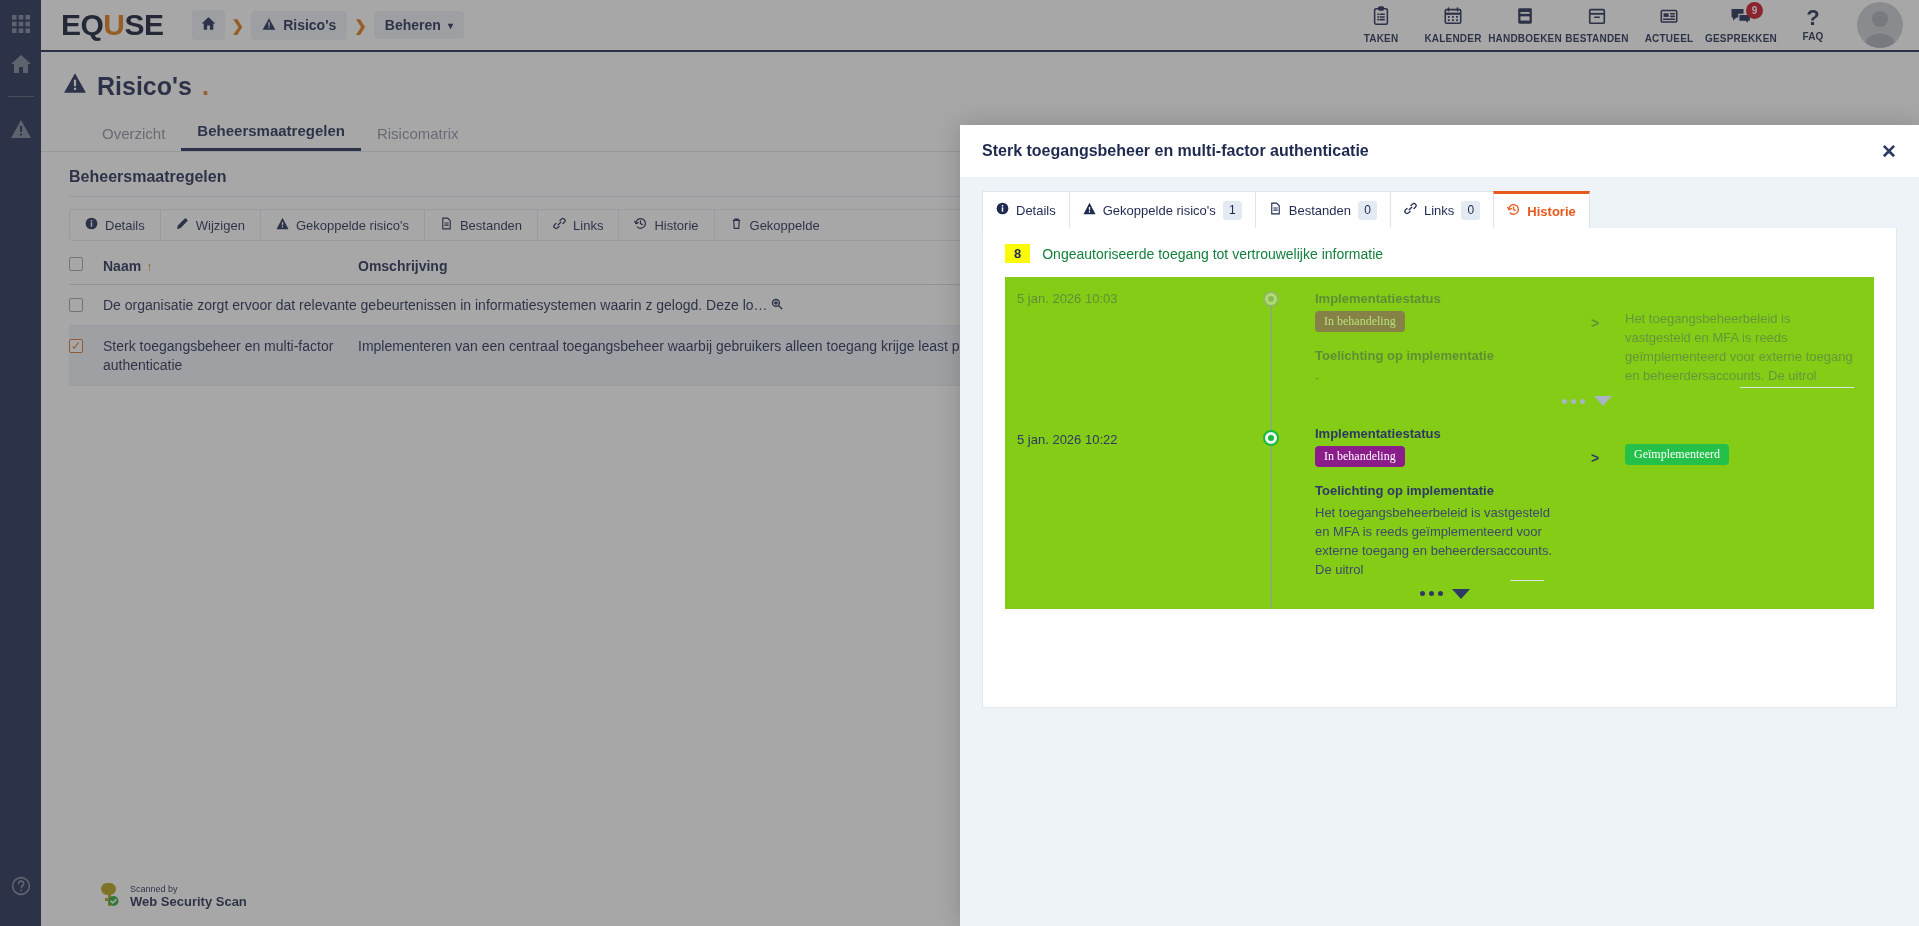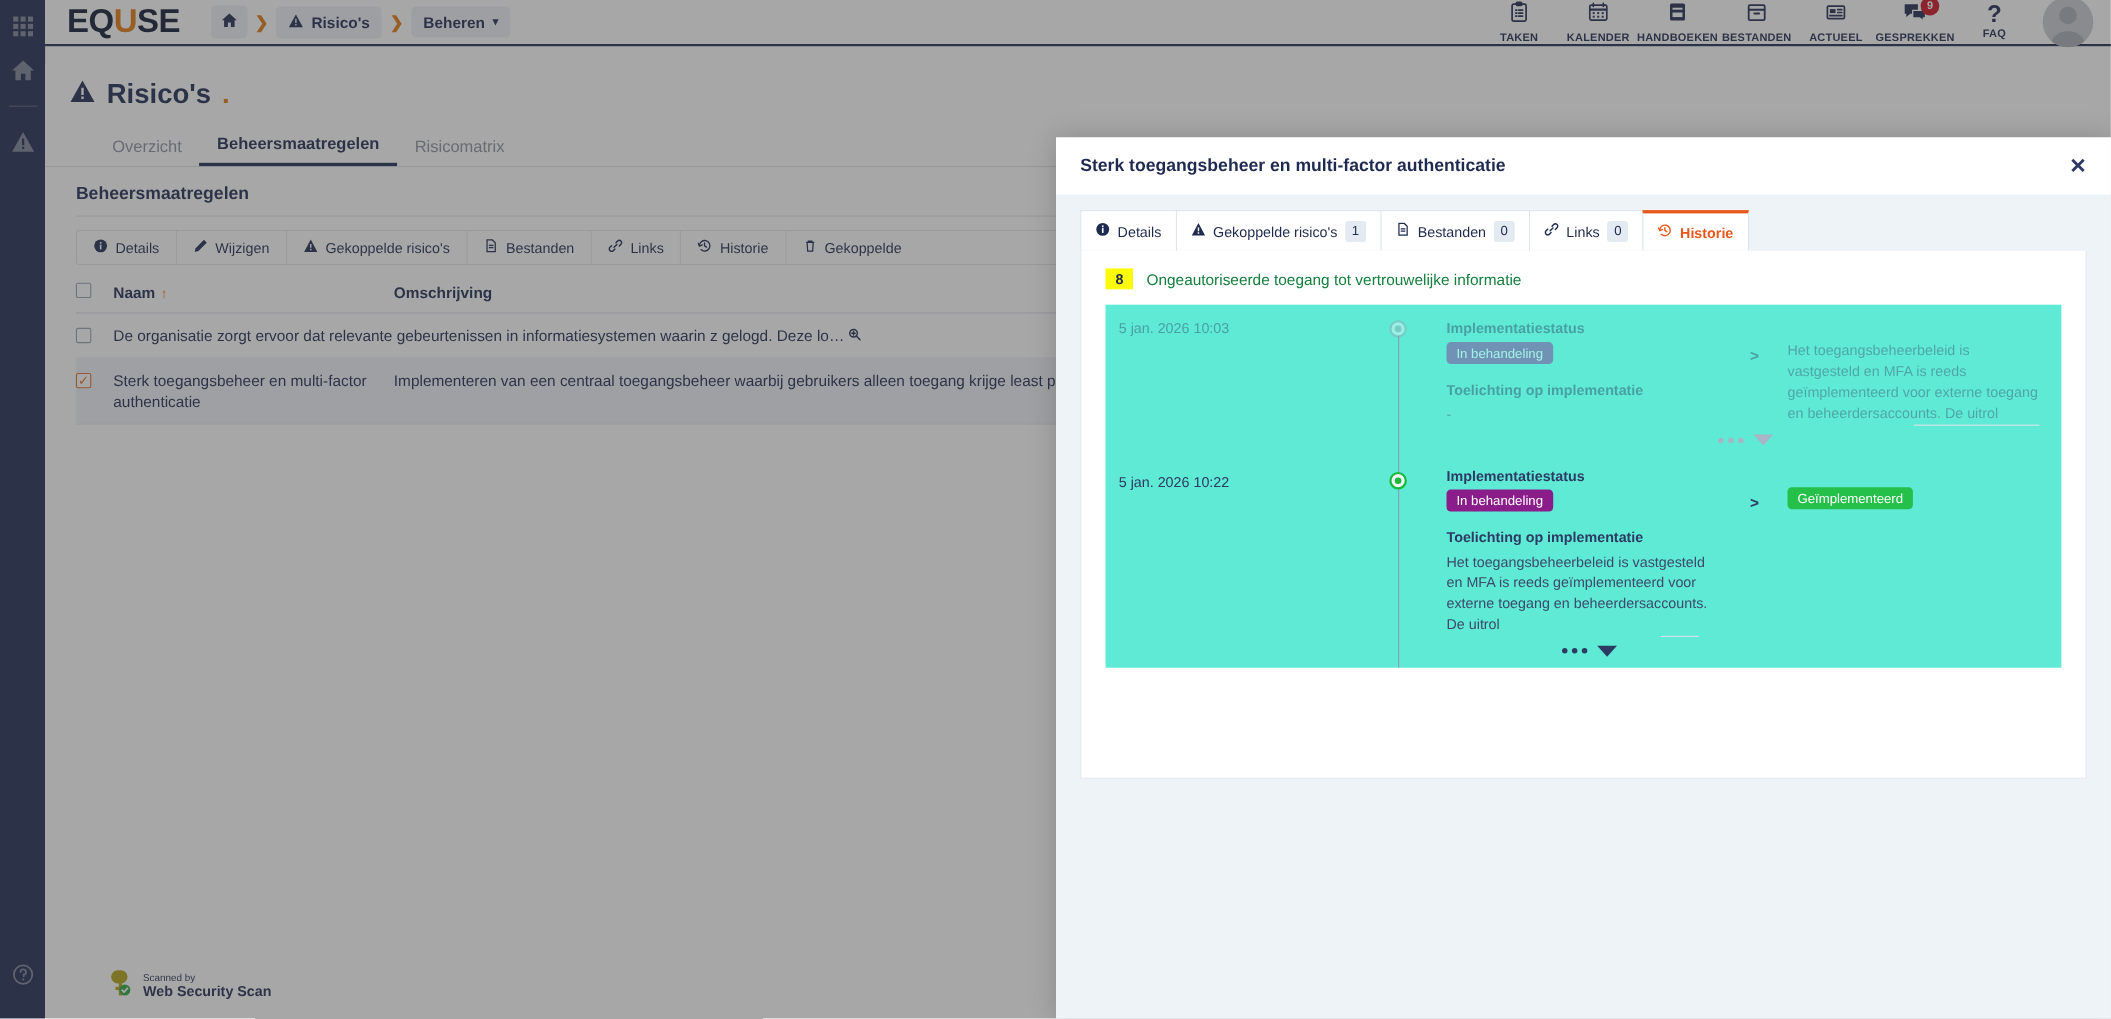--- a/index.html
+++ b/index.html
@@ -21,21 +21,21 @@
     background: #1f2a50;
     display: flex; flex-direction: column; align-items: center;
   }
   .rail-top { margin-top: 12px; display:flex; flex-direction:column; align-items:center; gap: 16px; width:100%; }
   .rail-ico { width: 24px; height: 24px; display:flex; align-items:center; justify-content:center; color:#7d8498; }
   .rail-div { width: 26px; height: 1px; background: #5a6179; margin: 4px 0; }
   .rail-bottom { position:absolute; bottom: 28px; left:0; width:41px; display:flex; justify-content:center; }
 
   
   .topbar {
-    position: absolute; left: 41px; top: 0; right: 0; height: 42px;
+    position: absolute; left: 41px; top: 0; right: 0; height: 52px;
     background: #ffffff; border-bottom: 2px solid #1f2a50;
     display: flex; align-items: center;
   }
   .logo { margin-left: 20px; font-size: 30px; font-weight: 800; letter-spacing: -0.5px; color:#0f1a33; display:flex; align-items:center; }
   .logo .q { color: #e07b12; }
   .crumbs { display: flex; align-items: center; gap: 7px; margin-left: 28px; }
   .crumb {
     background: #eef1f6; border-radius: 4px; padding: 6px 11px;
     display: flex; align-items: center; gap: 7px;
     color: #1f2a50; font-size: 14px; font-weight: 600;
@@ -155,21 +155,21 @@
   .panel {
     background: #ffffff; border: 1px solid #e2e8ef; border-top: none;
     margin-top: -1px;
     height: 480px; position: relative; overflow: hidden;
   }
 
   .risk-row { display: flex; align-items: center; gap: 12px; padding: 16px 22px 14px 22px; }
   .risk-num { background: #fbfb09; color: #1f2a50; font-size: 13px; font-weight: 600; padding: 2px 9px; }
   .risk-txt { font-size: 14px; color: #15803d; }
 
-  .timeline { position: relative; background: #5eead4; margin: 0 22px; }
+  .timeline { position: relative; background: #84cc16; margin: 0 22px; }
   .tl-line { position: absolute; left: 266px; top: 28px; bottom: 0; width: 1px; background: #8f9bb0; }
 
   .tl-entry { display: flex; position: relative; padding: 14px 0 0 0; }
   .tl-entry.faded { opacity: 0.42; }
   .tl-date { width: 250px; padding-left: 12px; font-size: 13px; color: #2d3a63; }
   .tl-dotcol { width: 32px; display: flex; justify-content: center; position: relative; z-index: 2; }
   .tl-dot {
     width: 16px; height: 16px; border-radius: 50%;
     background: #eff4f8; border: 2px solid #97a1b4;
     display: flex; align-items: center; justify-content: center;
@@ -179,21 +179,21 @@
   .tl-dot.green i { background: #1ab83c; }
 
   .tl-main { flex: 1; display: flex; padding-left: 28px; }
   .tl-col-old { width: 250px; }
   .tl-arrow { width: 60px; display: flex; justify-content: center; padding-top: 24px; font-size: 14px; font-weight: 700; color: #2d3a63; }
   .tl-col-new { width: 230px; padding-top: 18px; }
 
   .fld-label { font-size: 13px; font-weight: 700; color: #2d3a63; margin-bottom: 5px; }
   .fld-label.sp { margin-top: 16px; }
   .fld-text { font-size: 13px; color: #3d4a6b; line-height: 1.47; }
-  .chip { display: inline-block; border-radius: 4px; font-size: 12px; color: #fff; padding: 3px 9px; }
+  .chip { display: inline-block; border-radius: 4px; font-size: 12px; color: #fff; padding: 3px 9px; font-family: Liberation Serif, serif; }
   .chip.purple { background: #8b1d8b; }
   .chip.green { background: #25c04a; }
   .chip.newcol { margin-top: 0; }
 
   .tl-foot { display: flex; justify-content: center; align-items: center; gap: 9px; padding: 8px 0 10px 0; }
   .tl-foot .dots { display: flex; gap: 4px; }
   .tl-foot .dots i { width: 5px; height: 5px; border-radius: 50%; background: #2d3a63; display:block; }
   .tl-foot .chev { width: 0; height: 0; border-left: 9px solid transparent; border-right: 9px solid transparent; border-top: 10px solid #2d3a63; }
   .tl-foot.faded .dots i { background: #a9b4c4; }
   .tl-foot.faded .chev { border-top-color: #a9b4c4; }

